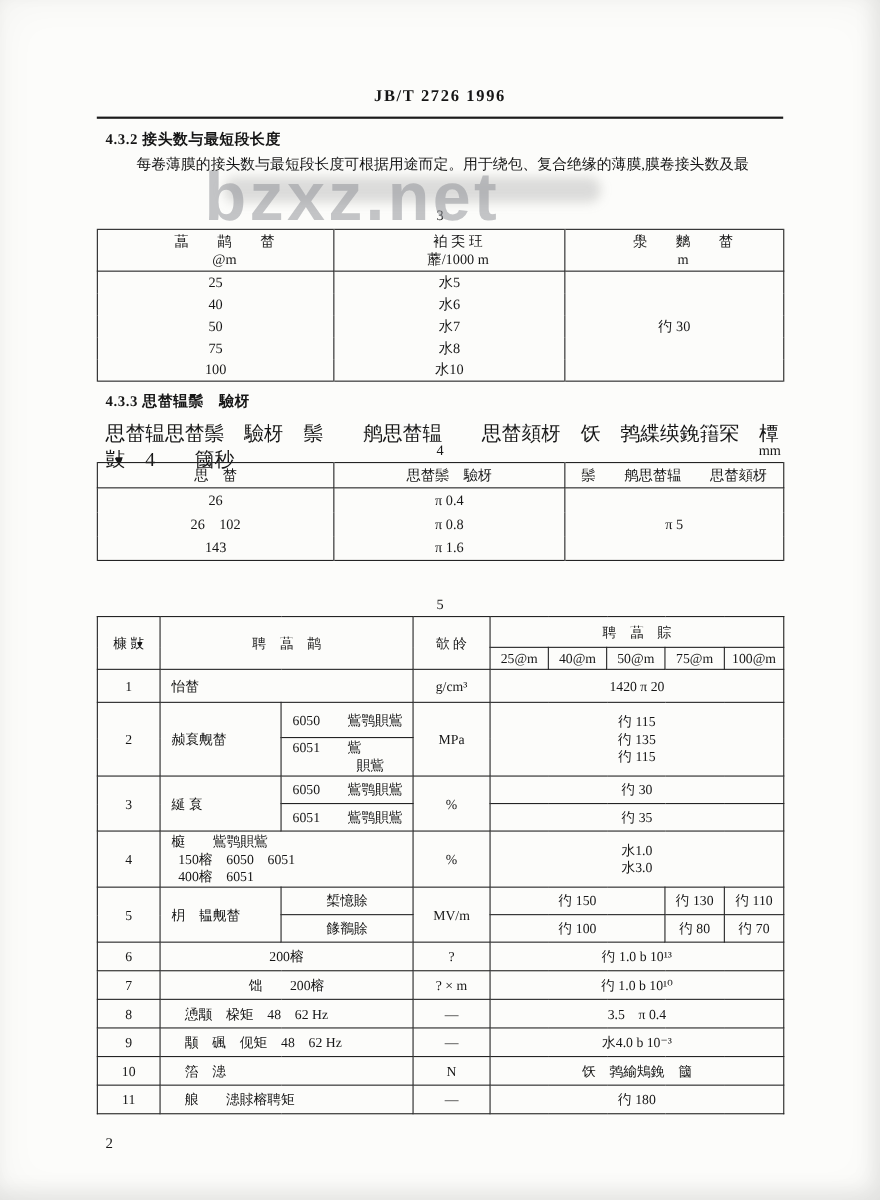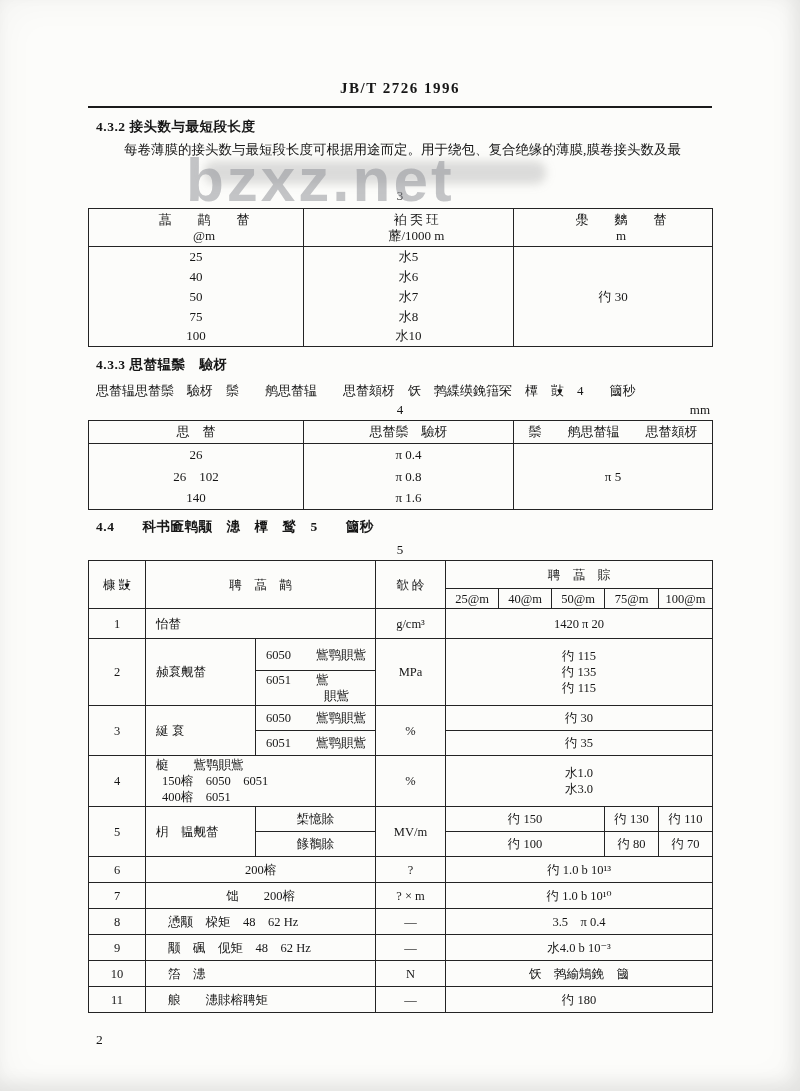--- a/index.html
+++ b/index.html
@@ -9,21 +9,21 @@
         box-shadow:inset -6px -8px 18px rgba(0,0,0,.08), inset 0 0 40px rgba(0,0,0,.04);}
   .doc-header{position:absolute;top:80px;left:0;width:100%;text-align:center;
         font-size:15px;font-weight:bold;letter-spacing:1.5px;}
   .top-rule{position:absolute;top:106px;left:88px;width:624px;height:2px;background:#1b1b1b;}
   .h-sec{position:absolute;left:96px;font-size:13.5px;font-weight:bold;letter-spacing:.5px;}
   .h432{top:118px;text-align:center;}
   .h433{top:356px;}
   .h44{top:518px;}
   .para{position:absolute;top:139px;left:96px;width:622px;font-size:13.5px;line-height:22px;}
   .indent{text-indent:28px;}
-  .subline{position:absolute;top:382px;left:96px;width:620px;font-size:13px;}
+  .subline{position:absolute;top:382px;left:96px;width:620px;font-size:18px;}
   .watermark{position:absolute;top:144px;left:186px;z-index:6;pointer-events:none;
         font-family:"Liberation Sans","DejaVu Sans",sans-serif;font-size:62px;font-weight:bold;
         color:rgba(148,150,154,.55);letter-spacing:3px;}
   .smudge{position:absolute;top:161px;left:204px;width:342px;height:23px;
         background:rgba(105,105,105,.22);filter:blur(5px);border-radius:10px;}
   .tcap{position:absolute;left:88px;width:624px;text-align:center;font-size:13px;}
   .cap3{top:188px;}
   .cap5{top:542px;}
   .numline{position:absolute;top:402px;left:88px;width:624px;height:18px;font-size:13px;}
   .numline .c{position:absolute;left:0;width:100%;text-align:center;}
@@ -139,27 +139,26 @@
       <tr>
         <td>26</td>
         <td>π 0.4</td>
         <td rowspan="3">π 5</td>
       </tr>
       <tr>
         <td>26　102</td>
         <td>π 0.8</td>
       </tr>
       <tr>
-        <td>140</td>
+        <td>143</td>
         <td>π 1.6</td>
       </tr>
     </tbody>
   </table>
 
-  <div class="h-sec h44">4.4　　科书匬鹎颙　漶　橝　鹙　5　　簂秒</div>
   <div class="tcap cap5">5</div>
 
   <table class="t5">
     <colgroup>
       <col style="width:57px">
         <col style="width:110px">
         <col style="width:120px">
         <col style="width:70px">
       <col style="width:53px">
         <col style="width:53px">

